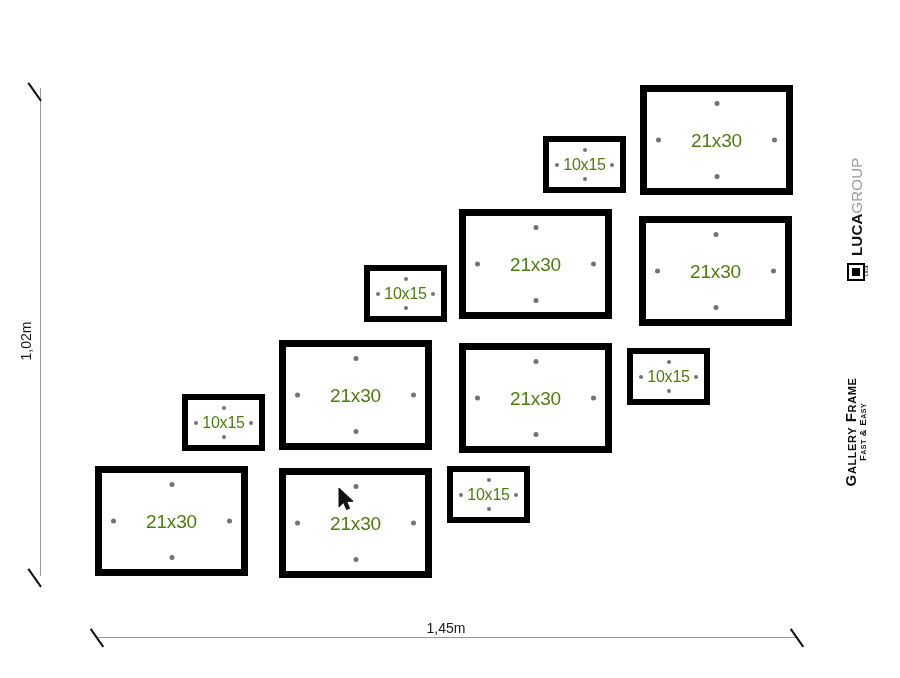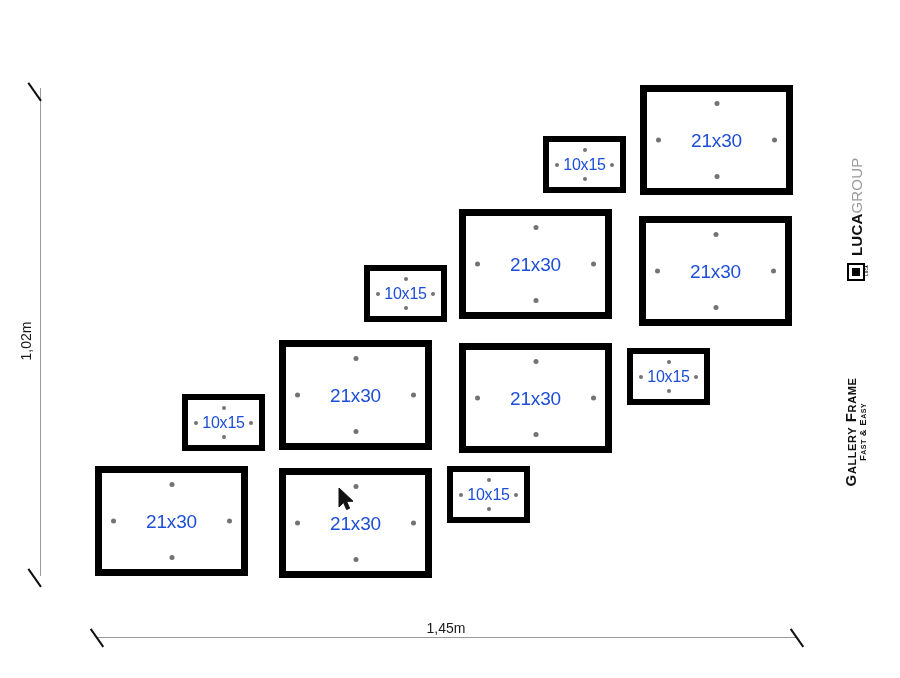--- a/index.html
+++ b/index.html
@@ -26,21 +26,21 @@
     position: relative;
     width: 100%; height: 100%;
     display: flex;
     align-items: center;
     justify-content: center;
     background: #ffffff;
   }
   .frame-label {
     font-size: 19px;
     font-weight: 400;
-    color: #1d4ed8;
+    color: #4d7c0f;
     letter-spacing: -0.2px;
     line-height: 1;
     user-select: none;
   }
   .frame.small .frame-label { font-size: 16px; }
 
   
   .dot {
     position: absolute;
     width: 5px; height: 5px;

